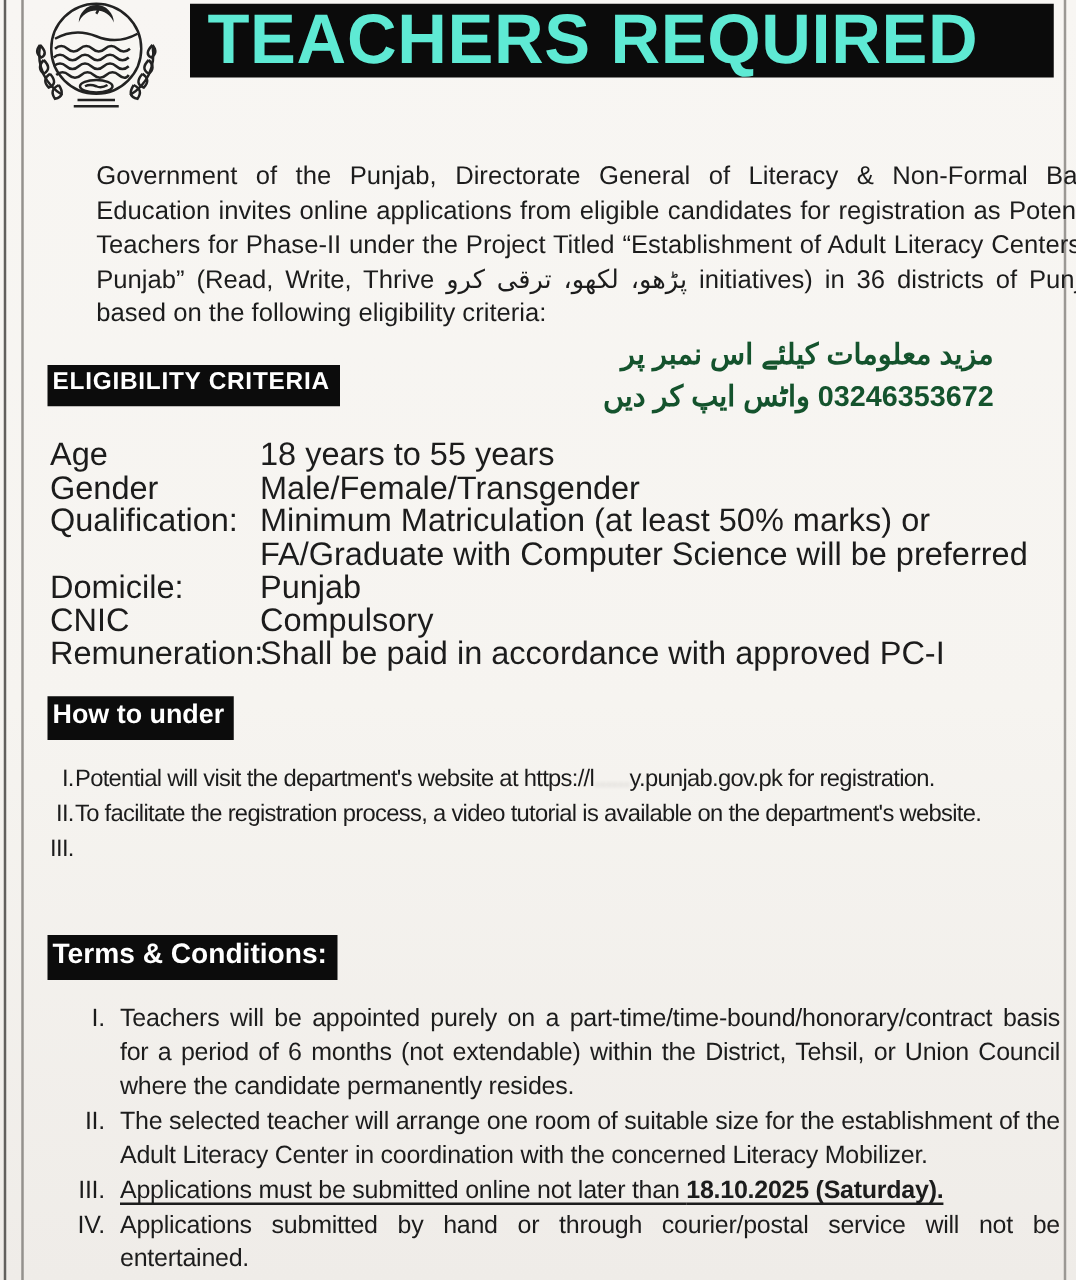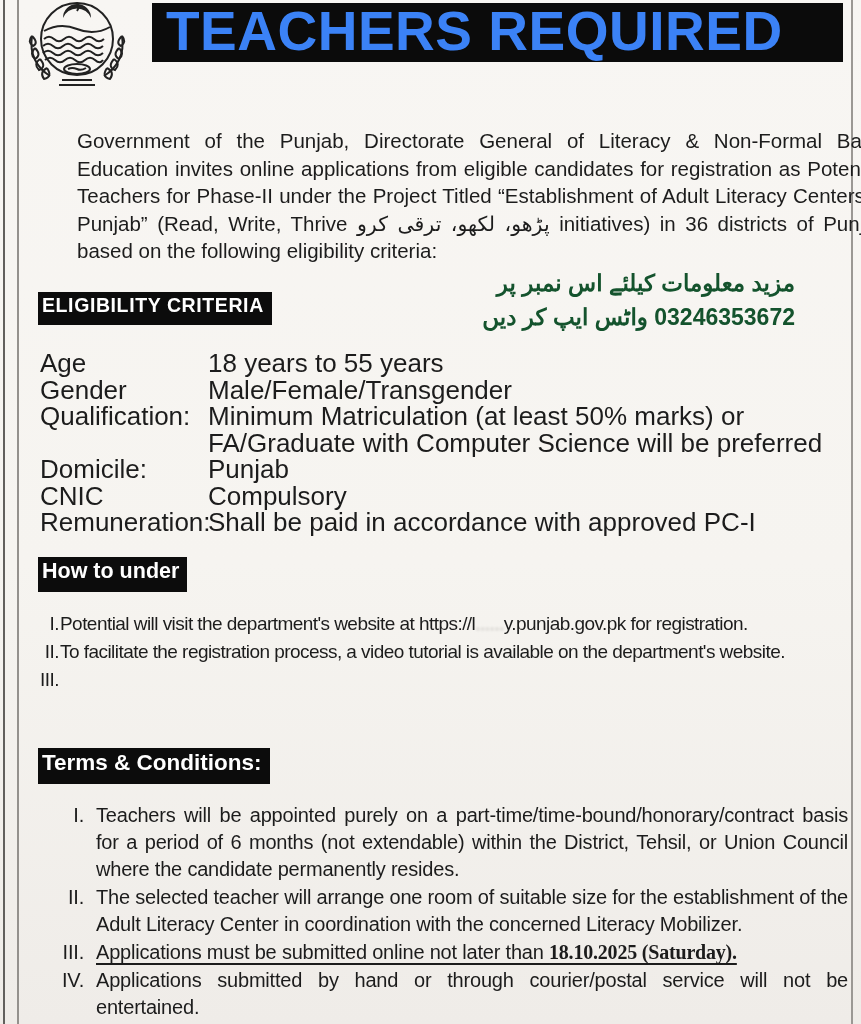--- a/index.html
+++ b/index.html
@@ -13,21 +13,21 @@
   }
   .vline { position:absolute; top:0; bottom:0; }
   .vline.l1 { left:3px;  width:2px; background:#62605d; }
   .vline.l2 { left:17px; width:2px; background:#94918d; }
   .vline.r1 { left:851px; width:2px; background:#9b9894; }
 
   
   .emblem { position:absolute; left:20px; top:-2px; width:110px; height:90px; }
   .title-banner {
     position:absolute; left:152px; top:3px; width:691px; height:59px;
-    background:#0b0b0b; color:#3b82f6;
+    background:#0b0b0b; color:#5eead4;
     display:flex; align-items:center; box-sizing:border-box; padding:0 0 4px 14px;
   }
   .title-text {
     font-size:55px; font-weight:bold; letter-spacing:0.5px;
     transform:scaleY(1.02); transform-origin:left center; white-space:nowrap;
   }
 
   
   .intro {
     position:absolute; left:38px; top:127px; width:810px;
@@ -70,21 +70,21 @@
   .redacted   { opacity:0.3; filter:blur(1.5px); }
 
   
   .terms-list {
     position:absolute; left:38px; top:802px; width:810px;
     font-size:20px; letter-spacing:-0.2px; line-height:27px;
   }
   .terms-item { position:relative; padding-left:58px; text-align:justify; margin-bottom:1px; }
   .terms-num  { position:absolute; left:12px; top:0; width:34px; text-align:right; }
   .u  { text-decoration:underline; text-underline-offset:4px; text-decoration-thickness:1.8px; }
-  .bd { font-weight:bold;font-family:Liberation Serif, serif; }
+  .bd { font-weight:bold; }
 
   svg .ink { stroke:#222222; fill:none; stroke-width:2; }
 </style>
 </head>
 <body>
 
 <div class="vline l1"></div>
 <div class="vline l2"></div>
 <div class="vline r1"></div>
 

